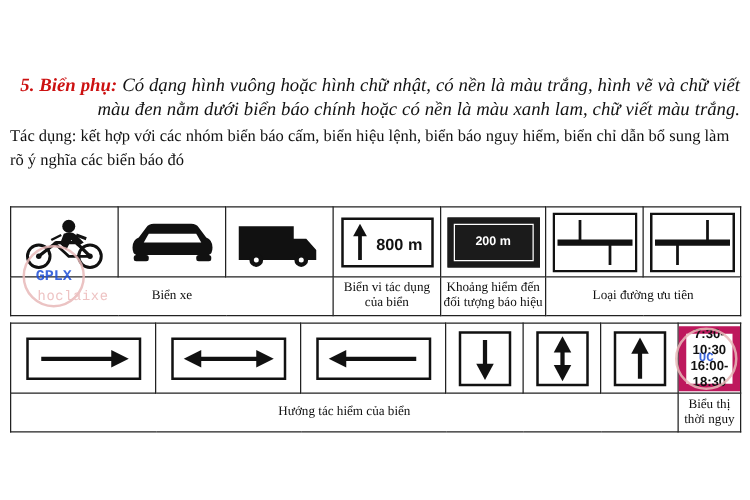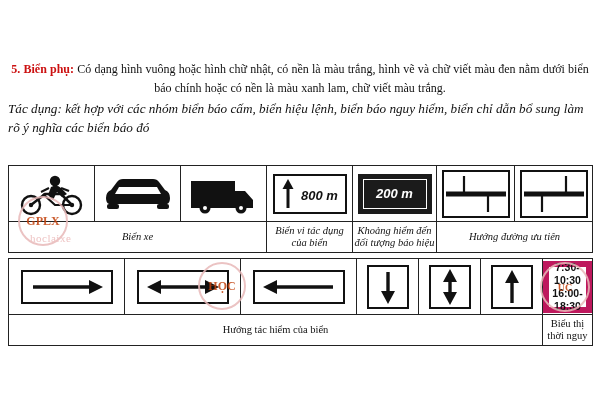--- a/index.html
+++ b/index.html
@@ -21,35 +21,35 @@
     box-sizing: border-box;
     padding: 0;
   }
   .text-block {
     position: absolute;
     left: 8px;
     top: 60px;
     width: 584px;
   }
   .para {
-    font-size: 12px;
+    font-size: 15px;
     line-height: 18.5px;
-    text-align: center;
+    text-align: right;
     margin: 0 0 1px 0;
     word-spacing: 0.2px;
+    font-style: italic;
   }
   .lead {
     color: #cc1111;
     font-weight: bold;
   }
   .para2 {
     font-size: 13.2px;
     line-height: 18.5px;
     margin: 3px 0 0 0;
-    font-style: italic;
   }
 
   
   .tbl {
     position: absolute;
     border-collapse: collapse;
     table-layout: fixed;
   }
   .tbl td {
     border: 1px solid #222222;
@@ -58,21 +58,21 @@
     text-align: center;
   }
   .cap {
     font-size: 10.5px;
     line-height: 12px;
     font-family: "Liberation Serif", serif;
     color: #111111;
     padding: 2px 2px;
   }
 
-  #table-top { left: 8px; top: 165px; width: 584px; font-style: italic; }
+  #table-top { left: 8px; top: 165px; width: 584px; }
   #table-bottom { left: 8px; top: 258px; width: 584px; }
 
   .cell-icon { height: 55px; }
   .cell-cap { height: 30px; }
 
   .icon-wrap {
     display: flex;
     align-items: center;
     justify-content: center;
     height: 100%;
@@ -95,21 +95,21 @@
     height: 34px;
     position: relative;
   }
   .sign-dist {
     width: 74px;
     height: 40px;
     position: relative;
   }
   .sign-dist .txt {
     font-family: "Liberation Sans", sans-serif;
-    font-size: 13px;
+    font-size: 10px;
     font-weight: bold;
     line-height: 36px;
   }
   .sign-dist.dark {
     background: #1b1b1b;
     color: #ffffff;
     border-color: #1b1b1b;
   }
   .sign-dist.dark .inner {
     position: absolute;
@@ -131,22 +131,22 @@
     line-height: 13px;
     align-items: center;
   }
 
   svg { display: block; }
 
   .watermark {
     position: absolute;
     border: 2px solid #e8b9b9;
     border-radius: 50%;
-    color: #c2410c;
-    font-family: Liberation Serif, serif;
+    color: #1d4ed8;
+    font-family: Liberation Mono, monospace;
     font-weight: bold;
     display: flex;
     align-items: center;
     justify-content: center;
     opacity: 0.85;
     pointer-events: none;
   }
   #wm-left {
     left: 18px; top: 196px;
     width: 46px; height: 46px;
@@ -158,21 +158,21 @@
     font-size: 12px;
   }
   #wm-right {
     left: 540px; top: 262px;
     width: 46px; height: 46px;
     font-size: 10px;
   }
   .wm-text {
     position: absolute;
     color: #eec3c3;
-    font-family: Liberation Serif, serif;
+    font-family: Liberation Mono, monospace;
     font-size: 11px;
     letter-spacing: 0.5px;
     pointer-events: none;
   }
   #wm-text-left { left: 30px; top: 232px; }
 </style>
 </head>
 <body>
 
 <div class="page">
@@ -268,21 +268,21 @@
             <path d="M22 24 V42" stroke="#111" stroke-width="2.2" fill="none"></path>
             <path d="M46 24 V6" stroke="#111" stroke-width="2.2" fill="none"></path>
           </svg>
         </div>
       </td>
     </tr>
     <tr>
       <td class="cell-cap cap" colspan="3">Biển xe</td>
       <td class="cell-cap cap">Biển vi tác dụng của biển</td>
       <td class="cell-cap cap">Khoảng hiểm đến đối tượng báo hiệu</td>
-      <td class="cell-cap cap" colspan="2">Hướng đường ưu tiên</td>
+      <td class="cell-cap cap" colspan="2">Loại đường ưu tiên</td>
     </tr>
   </tbody>
     </table>
 
   <table class="tbl" id="table-bottom">
     <colgroup>
       <col style="width:116px">
       <col style="width:116px">
       <col style="width:116px">
       <col style="width:62px">
@@ -365,16 +365,15 @@
     </tr>
     <tr>
       <td class="cell-cap cap" colspan="6">Hướng tác hiểm của biển</td>
       <td class="cell-cap cap">Biểu thị thời nguy</td>
     </tr>
   </tbody>
     </table>
 
   <div class="watermark" id="wm-left">GPLX</div>
   <div class="wm-text" id="wm-text-left">hoclaixe</div>
-  <div class="watermark" id="wm-mid">HỌC</div>
   <div class="watermark" id="wm-right">UC</div>
 
 </div>
 
 </body></html>

